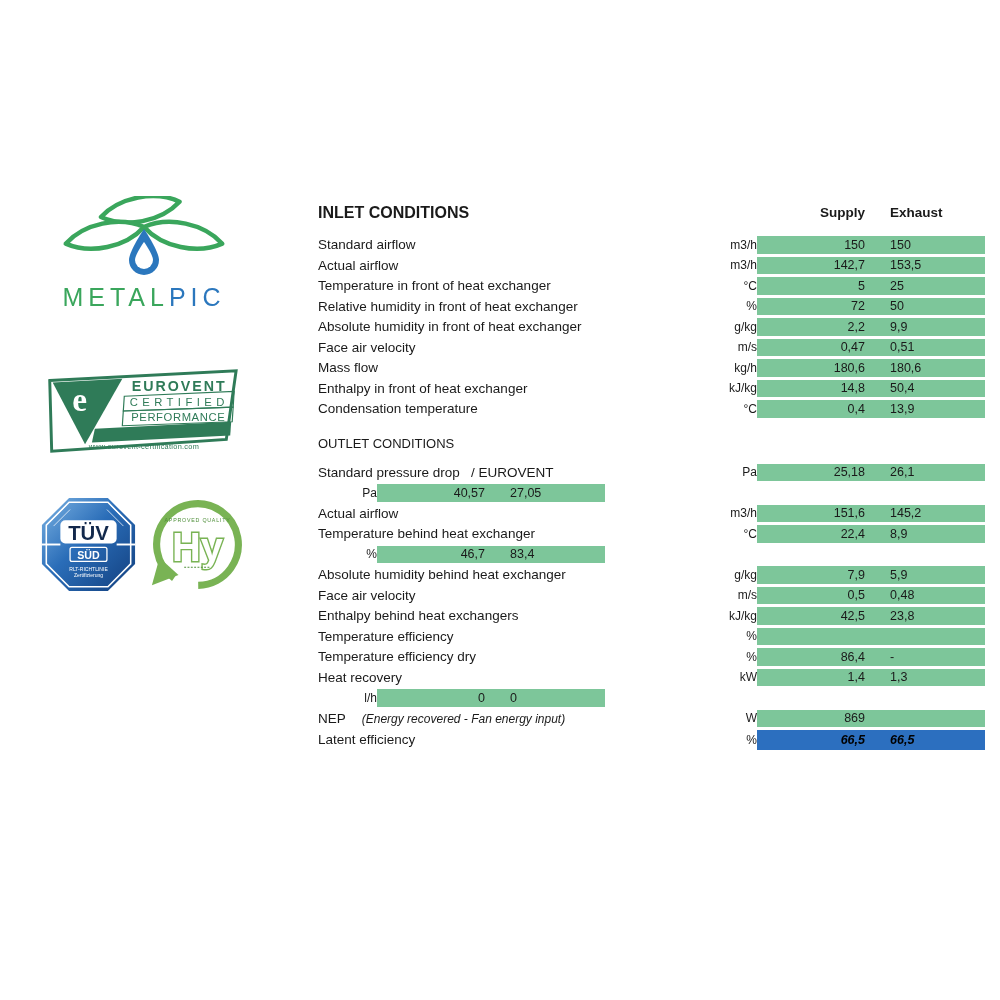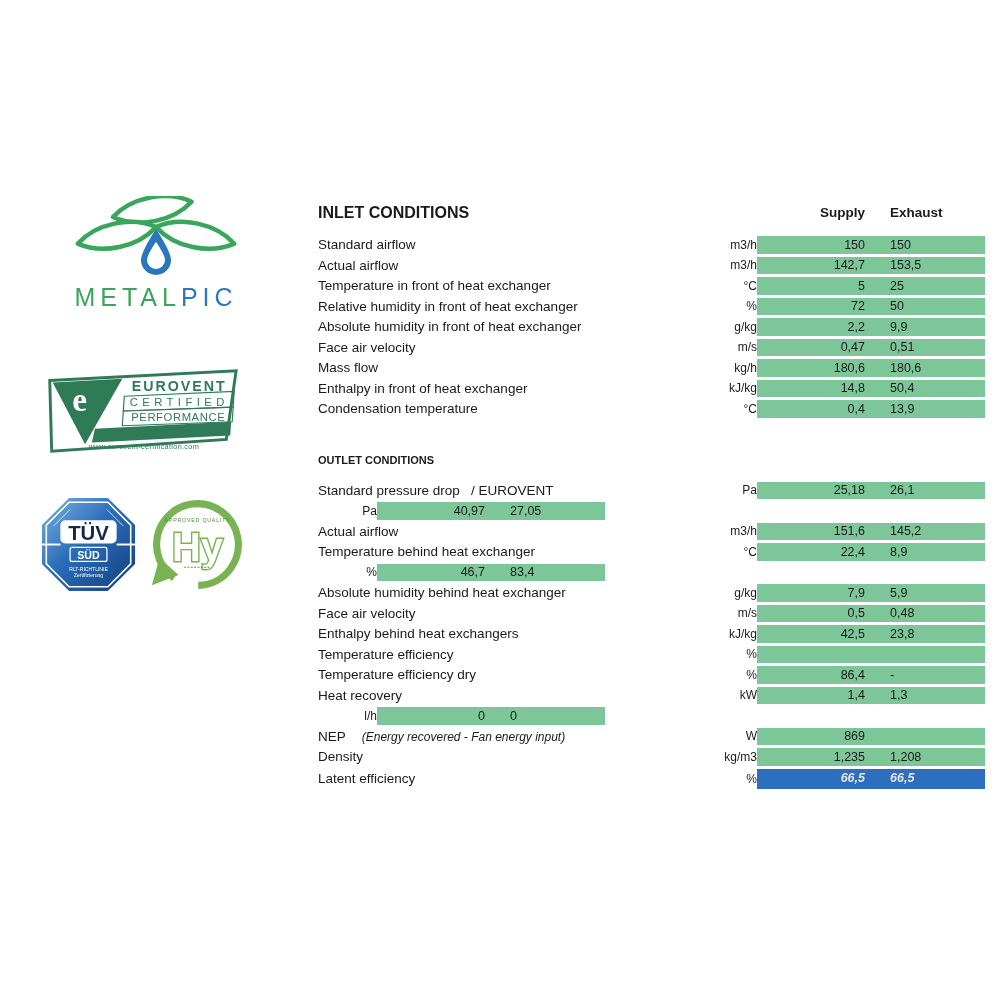--- a/index.html
+++ b/index.html
@@ -11,47 +11,47 @@
     --hy-green:#79b354;
     --hy-dark:#4f8f3a;
     --tuv-blue:#1c5fae;
     --ink:#1a1a1a;
   }
   *{box-sizing:border-box;margin:0;padding:0;}
   html,body{background:#fff;}
   body{width:1000px;height:1000px;font-family:"Liberation Sans",sans-serif;color:var(--ink);position:relative;overflow:hidden;}
 
   
-  .metalpic{position:absolute;left:56px;top:196px;width:200px;}
+  .metalpic{position:absolute;left:44px;top:196px;width:200px;}
   .metalpic-text{margin-top:1px;text-align:center;font-size:25px;letter-spacing:5px;white-space:nowrap;}
   .metalpic-text .green{color:var(--brand-green);}
   .metalpic-text .blue{color:var(--brand-blue);}
 
   .eurovent{position:absolute;left:36px;top:366px;}
   .tuv{position:absolute;left:40px;top:496px;}
   .hy{position:absolute;left:150px;top:497px;}
 
   
   .sheet{position:absolute;left:318px;top:204px;width:667px;}
   .hdr-row{display:flex;align-items:center;height:17px;margin-bottom:15px;}
   .hdr-title{width:439px;font-size:16px;font-weight:bold;}
-  .section-title{font-size:11px;font-weight:bold;height:17px;margin-top:36px;margin-bottom:11px;}
+  .section-title{font-size:13px;font-weight:normal;height:17px;margin-top:18px;margin-bottom:11px;}
   .row{display:flex;align-items:center;height:17.5px;margin-bottom:3px;}
   .label{width:380px;font-size:13.5px;white-space:pre;line-height:1;}
   .label .lbl.bold{font-weight:normal;}
   .label .note{font-size:12px;padding-left:16px;white-space:pre;font-style:italic;}
   .unit{width:59px;font-size:12px;text-align:right;}
   .bar{width:228px;height:100%;background:var(--bar-green);display:flex;align-items:center;font-size:12.5px;}
   .bar.no-bg{background:transparent;font-size:13.5px;font-weight:bold;}
   .cell{line-height:1;}
   .cell.supply{width:121px;text-align:right;padding-right:13px;}
   .cell.exhaust{width:107px;text-align:left;padding-left:12px;}
   .row.highlight{height:20px;margin-bottom:0;}
   .row.highlight .bar{background:var(--bar-blue);}
-  .row.highlight .cell{font-weight:bold;font-style:italic;color:#e5e5e5;}
+  .row.highlight .cell{font-weight:bold;font-style:italic;color:#000000;}
 </style>
 </head>
 <body>
 
 <div class="metalpic">
   <svg width="200" height="82" viewBox="0 0 200 82">
     <g style="stroke:var(--brand-green);" stroke-width="4.5" fill="#fff" stroke-linejoin="round">
       <path d="M0,0 C22,-16 58,-16 80,0 C58,16 22,16 0,0 Z" transform="translate(57,21) rotate(-11)"></path>
       <path d="M0,0 C22,-16 58,-16 80,0 C58,16 22,16 0,0 Z" transform="translate(100,31) rotate(168)"></path>
       <path d="M0,0 C22,-16 58,-16 80,0 C58,16 22,16 0,0 Z" transform="translate(100,31) rotate(12)"></path>
@@ -205,21 +205,21 @@
         <div class="label"><span class="lbl bold">Standard pressure drop   / EUROVENT</span></div>
         <div class="unit">Pa</div>
         <div class="bar">
           <div class="cell supply">25,18</div>
           <div class="cell exhaust">26,1</div>
         </div>
       </div>
       <div class="row">
         <div class="unit">Pa</div>
         <div class="bar">
-          <div class="cell supply">40,97</div>
+          <div class="cell supply">40,57</div>
           <div class="cell exhaust">27,05</div>
         </div>
       </div>
       <div class="row">
         <div class="label"><span class="lbl">Actual airflow</span></div>
         <div class="unit">m3/h</div>
         <div class="bar">
           <div class="cell supply">151,6</div>
           <div class="cell exhaust">145,2</div>
         </div>
@@ -295,28 +295,20 @@
         </div>
       </div>
       <div class="row">
         <div class="label"><span class="lbl bold">NEP</span><span class="note">(Energy recovered - Fan energy input)</span></div>
         <div class="unit">W</div>
         <div class="bar">
           <div class="cell supply">869</div>
           <div class="cell exhaust"></div>
         </div>
       </div>
-      <div class="row">
-        <div class="label"><span class="lbl">Density</span></div>
-        <div class="unit">kg/m3</div>
-        <div class="bar">
-          <div class="cell supply">1,235</div>
-          <div class="cell exhaust">1,208</div>
-        </div>
-      </div>
       <div class="row highlight">
         <div class="label"><span class="lbl">Latent efficiency</span></div>
         <div class="unit">%</div>
         <div class="bar">
           <div class="cell supply">66,5</div>
           <div class="cell exhaust">66,5</div>
         </div>
       </div>
     </div>
 

